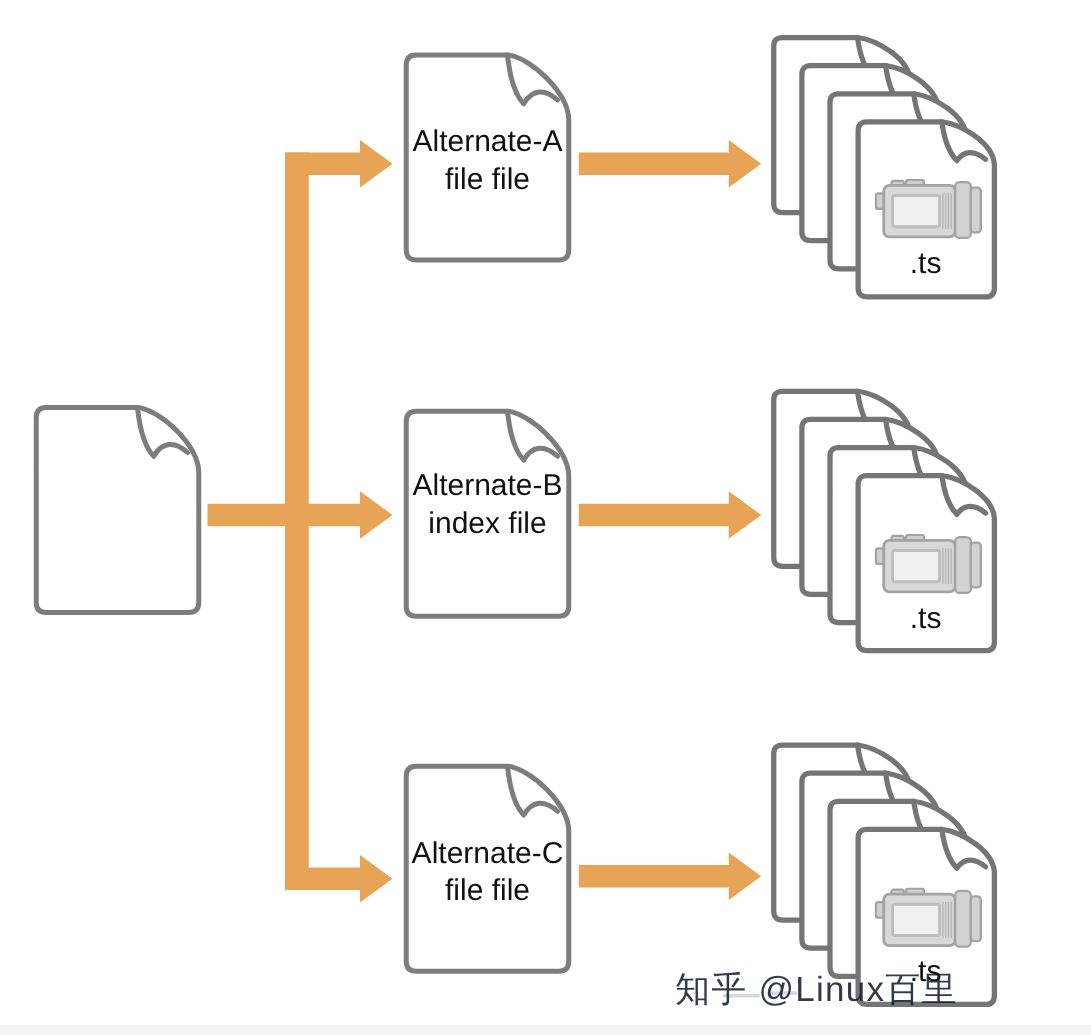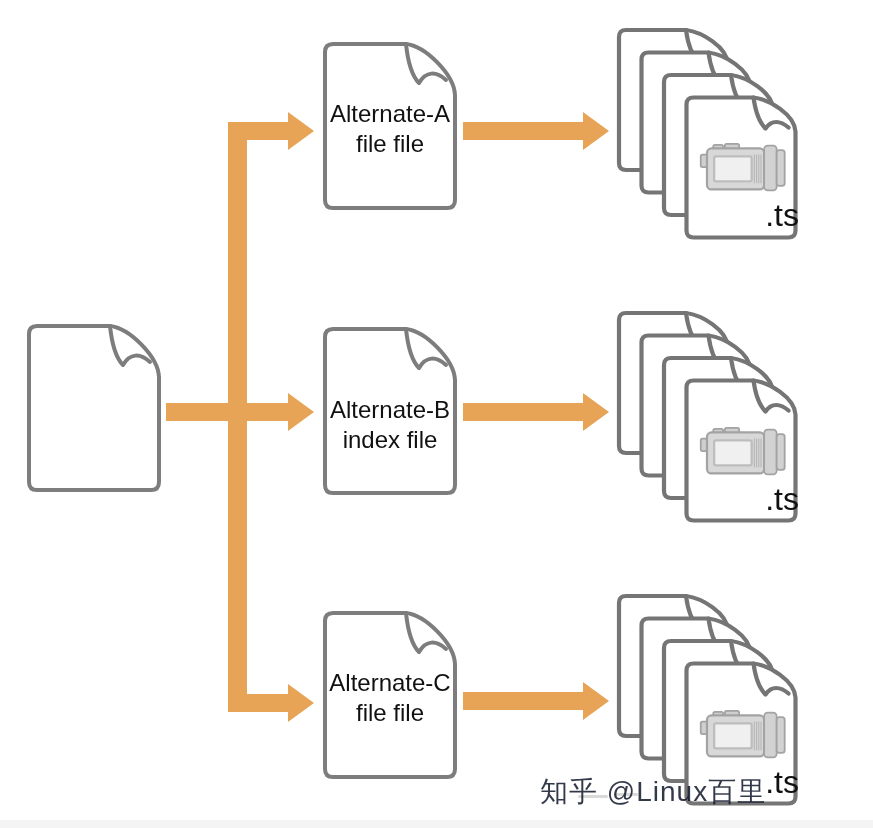--- a/index.html
+++ b/index.html
@@ -46,22 +46,22 @@
     font-size: 24px;
     line-height: 1.26;
     color: #111111;
     padding-top: 6px;
     box-sizing: border-box;
     pointer-events: none;
   }
   .ts-label {
     position: absolute;
     width: 117px;
-    text-align: right;
-    font-size: 32px;
+    text-align: center;
+    font-size: 24px;
     color: #111111;
     pointer-events: none;
   }
   .watermark {
     position: absolute;
     left: 540px;
     top: 773px;
     width: 315px;
     font-size: 28px;
     letter-spacing: 1px;
@@ -165,21 +165,21 @@
       <use href="#doc-small" x="660" y="638" width="116" height="146"></use>
       <use href="#doc-small" x="682.5" y="660.5" width="116" height="146"></use>
       <use href="#camcorder" x="697" y="710" width="95" height="50"></use>
     </g>
   </svg>
 
 
   <div class="doc-label" style="left:320px; top:40px;">Alternate-A
 file file</div>
 
-  <div class="doc-label" style="left:320px; top:336px;">Alternate-B
+  <div class="doc-label" style="left:320px; top:315px;">Alternate-B
 index file</div>
 
   <div class="doc-label" style="left:320px; top:609px;">Alternate-C
 file file</div>
 
   <div class="ts-label" style="left:682px; top:197px;">.ts</div>
 
   <div class="ts-label" style="left:682px; top:481px;">.ts</div>
 
   <div class="ts-label" style="left:682px; top:764px;">.ts</div>

